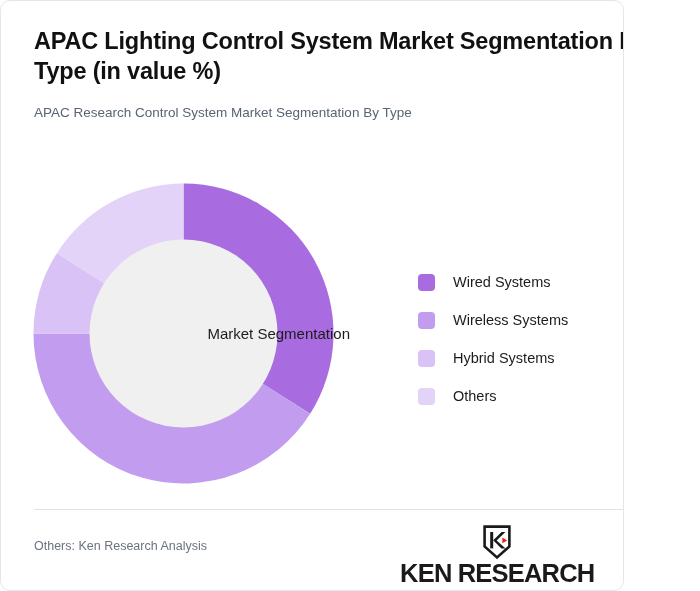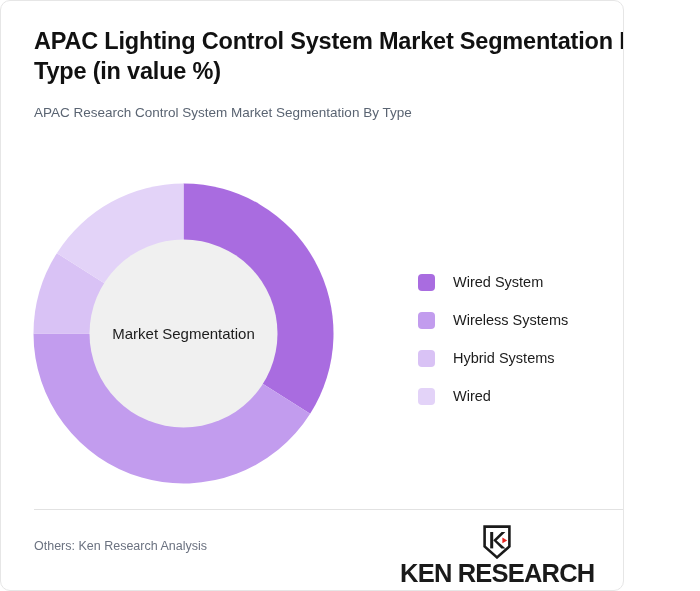--- a/index.html
+++ b/index.html
@@ -56,27 +56,27 @@
     width: 301px;
     height: 301px;
   }
   .donut-svg {
     display: block;
     width: 301px;
     height: 301px;
   }
   .donut-center-label {
     position: absolute;
-    left: 0;
+    left: 16px;
     top: 0;
     width: 301px;
     height: 301px;
     display: flex;
     align-items: center;
-    justify-content: center;
+    justify-content: flex-end;
     font-size: 15px;
     color: #1c1c1c;
     pointer-events: none;
   }
 
   
   .legend {
     position: absolute;
     left: 417px;
     top: 262px;
@@ -168,33 +168,33 @@
       <circle id="donut-hole" cx="150.5" cy="150.5" r="94" fill="#f0f0f0"></circle>
     </svg>
     <div class="donut-center-label">
       <span>Market Segmentation</span>
     </div>
   </div>
 
   <div class="legend" id="legend">
       <div class="legend-item">
         <span class="legend-swatch" style="background: rgb(169, 108, 224);"></span>
-        <span class="legend-label">Wired System</span>
+        <span class="legend-label">Wired Systems</span>
       </div>
       <div class="legend-item">
         <span class="legend-swatch" style="background: rgb(194, 156, 238);"></span>
         <span class="legend-label">Wireless Systems</span>
       </div>
       <div class="legend-item">
         <span class="legend-swatch" style="background: rgb(217, 194, 245);"></span>
         <span class="legend-label">Hybrid Systems</span>
       </div>
       <div class="legend-item">
         <span class="legend-swatch" style="background: rgb(227, 211, 248);"></span>
-        <span class="legend-label">Wired</span>
+        <span class="legend-label">Others</span>
       </div>
     </div>
 
   <div class="divider"></div>
   <div class="source-text">Others: Ken Research Analysis</div>
 
   <div class="brand">
     <svg class="brand-mark" viewBox="0 0 28 34">
       <path d="M1.6 1.6 H26.4 V21.5 L14 32.4 L1.6 21.5 Z" fill="none" stroke="#1a1a1a" stroke-width="2.6"></path>
       <path d="M7.2 7 H10.2 V23.4 H7.2 Z" fill="#1a1a1a"></path>

